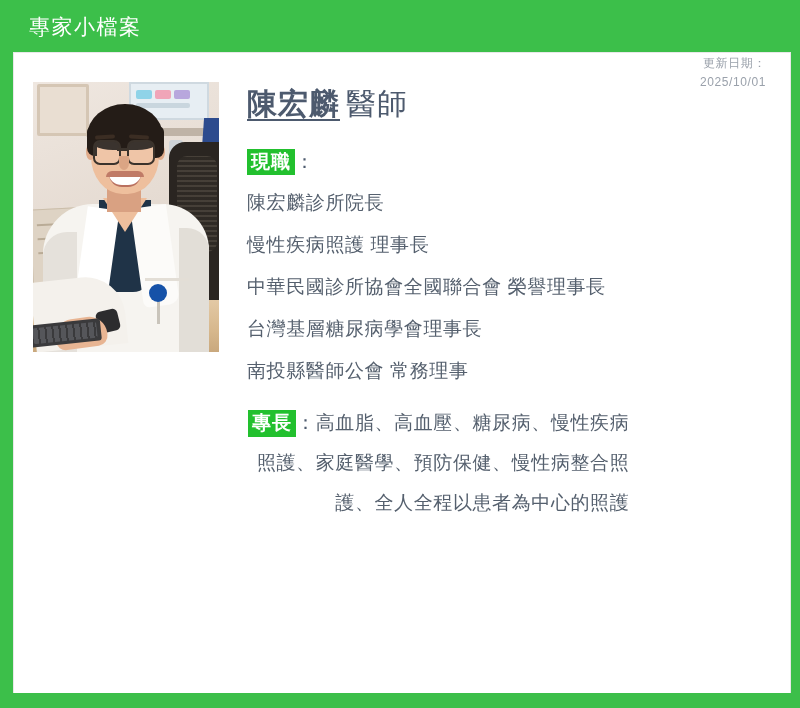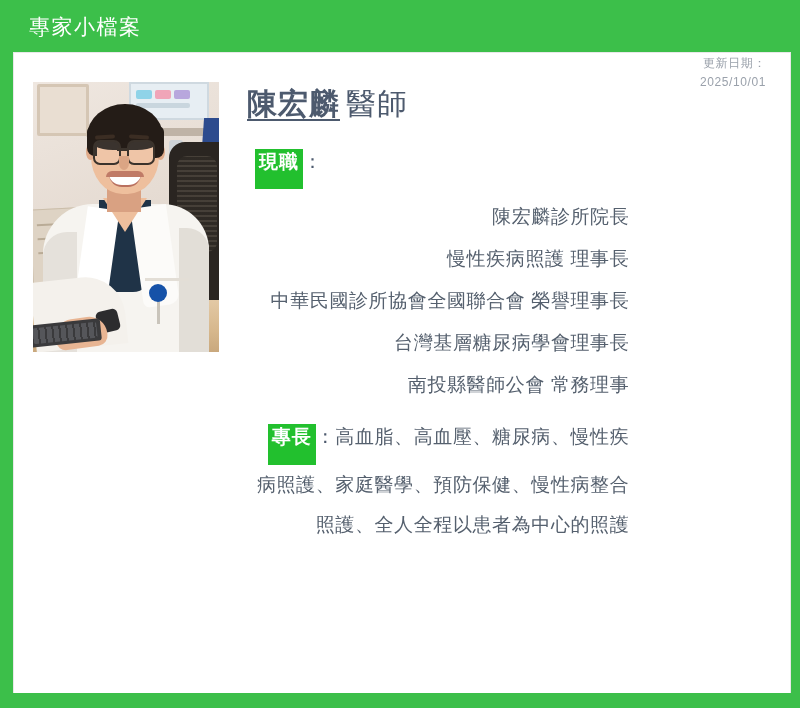--- a/index.html
+++ b/index.html
@@ -429,37 +429,35 @@
     line-height: 1.2;
     color: #4d5a6e;
     white-space: nowrap;
   }
   .tag {
     display: inline-block;
     background: #22c02e;
     color: #ffffff;
     font-weight: 700;
     font-size: 19px;
-    padding: 2px 4px 17px 4px;
+    padding: 2px 4px 3px 4px;
     letter-spacing: 1px;
     line-height: 1.15;
     vertical-align: baseline;
-    margin-left: 8px;
   }
   .colon {
     color: #4d5a6e;
     font-size: 19px;
     font-weight: 400;
   }
 
   .positions {
     list-style: none;
     margin: 18px 0 0 0;
     padding: 0;
-    text-align: right;
   }
   .positions li {
     font-size: 19px;
     color: #55606e;
     line-height: 1;
     margin-bottom: 23px;
     letter-spacing: 0.6px;
     white-space: nowrap;
   }
 

